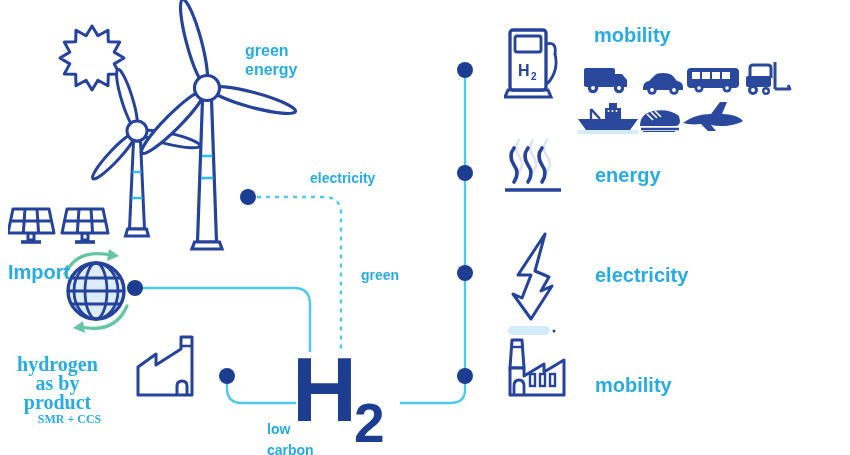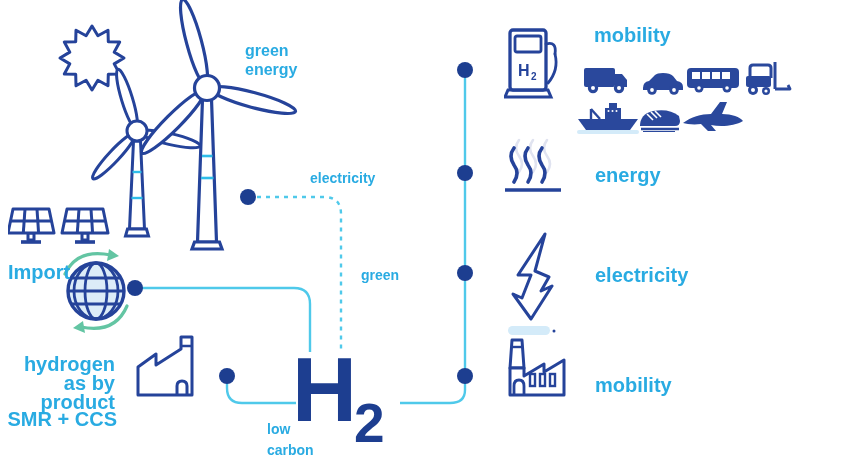--- a/index.html
+++ b/index.html
@@ -6,21 +6,21 @@
   .canvas{
     position:relative;width:850px;height:455px;overflow:hidden;background:#fff;
     font-family:"Liberation Sans", sans-serif;
   }
   .abs{position:absolute;}
   .label{
     position:absolute;color:#29abe2;font-weight:bold;line-height:19px;
     font-size:20px;white-space:pre-line;
   }
   .label.small{font-size:14px;}
-  .label.right{text-align:right;}
+  .label.right{text-align:center;font-family:Liberation Serif, serif;}
   .h2-hub{
     position:absolute;left:292px;top:340px;color:#1d3e90;font-weight:bold;
     font-size:90px;line-height:100px;letter-spacing:-3px;
   }
   .h2-hub .sub{font-size:55px;vertical-align:-21px;letter-spacing:0;}
   svg{display:block;}
 </style>
 </head>
 <body>
 
@@ -242,21 +242,21 @@
 
   <div class="label small" style="left:310px;top:169px">electricity</div>
 
   <div class="label small" style="left:361px;top:266px">green</div>
 
   <div class="label" style="left:8px;top:263px">Import</div>
 
   <div class="label right" style="left:0;top:355px;width:115px">hydrogen
 as by product</div>
 
-  <div class="label right" style="left:2px;top:410px;width:115px;font-size:20px">SMR + CCS</div>
+  <div class="label right" style="left:12px;top:410px;width:115px;font-size:12px">SMR + CCS</div>
 
   <div class="label small" style="left:267px;top:419px;line-height:21px">low
 carbon</div>
 
   <div class="label" style="left:594px;top:26px">mobility</div>
 
   <div class="label" style="left:595px;top:166px">energy</div>
 
   <div class="label" style="left:595px;top:266px">electricity</div>
 

